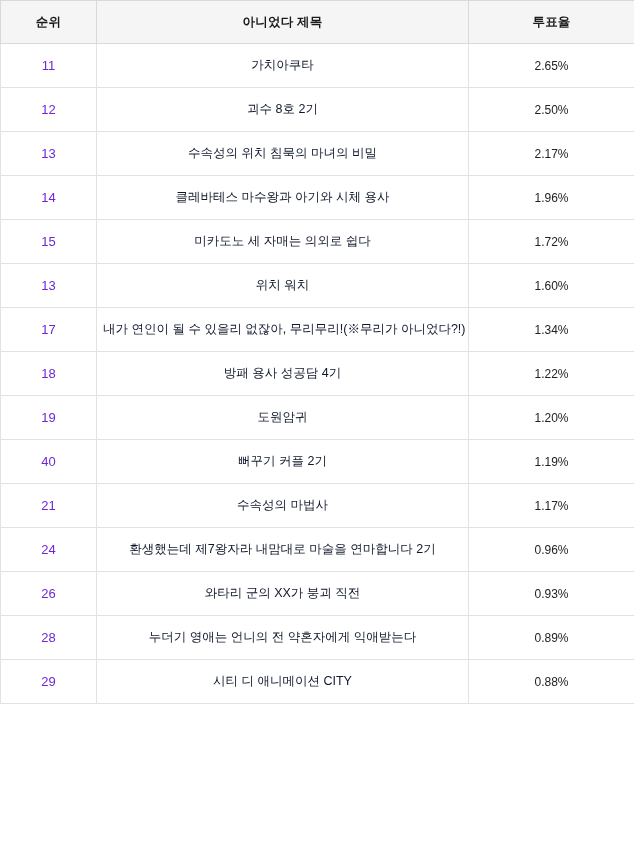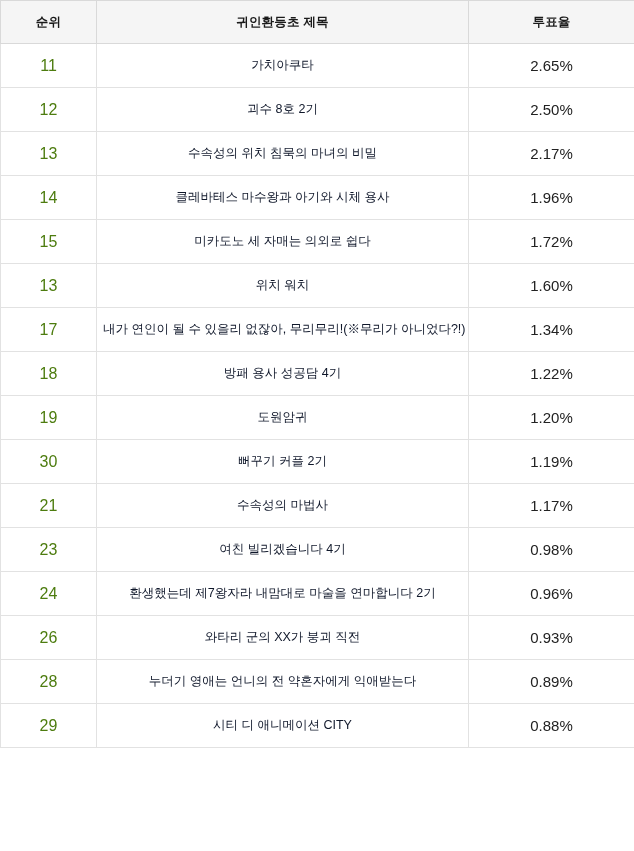--- a/index.html
+++ b/index.html
@@ -46,46 +46,46 @@
     padding: 4px 6px;
     font-size: 12.5px;
     text-align: center;
     vertical-align: middle;
     color: #2b2b2b;
     background: #ffffff;
     overflow: hidden;
     white-space: nowrap;
   }
   table.ranking-table tbody td.cell-rank {
-    font-size: 16px;
-    color: #4d7c0f;
+    font-size: 13px;
+    color: #6d28d9;
   }
   table.ranking-table tbody td.cell-title {
     font-size: 12.5px;
     color: #0f172a;
   }
   table.ranking-table tbody td.cell-rate {
-    font-size: 15px;
+    font-size: 12px;
     color: #222222;
   }
 </style>
 </head>
 <body>
 
 <div class="table-wrap">
   <table class="ranking-table">
     <colgroup>
       <col class="col-rank">
       <col class="col-title">
       <col class="col-rate">
     </colgroup>
     <thead>
       <tr>
         <th>순위</th>
-        <th>귀인환등초 제목</th>
+        <th>아니었다 제목</th>
         <th>투표율</th>
       </tr>
     </thead>
     <tbody id="table-body">
         <tr>
           <td class="cell-rank">11</td>
           <td class="cell-title">가치아쿠타</td>
           <td class="cell-rate">2.65%</td>
         </tr>
         <tr>
@@ -122,33 +122,28 @@
           <td class="cell-rank">18</td>
           <td class="cell-title">방패 용사 성공담 4기</td>
           <td class="cell-rate">1.22%</td>
         </tr>
         <tr>
           <td class="cell-rank">19</td>
           <td class="cell-title">도원암귀</td>
           <td class="cell-rate">1.20%</td>
         </tr>
         <tr>
-          <td class="cell-rank">30</td>
+          <td class="cell-rank">40</td>
           <td class="cell-title">뻐꾸기 커플 2기</td>
           <td class="cell-rate">1.19%</td>
         </tr>
         <tr>
           <td class="cell-rank">21</td>
           <td class="cell-title">수속성의 마법사</td>
           <td class="cell-rate">1.17%</td>
-        </tr>
-        <tr>
-          <td class="cell-rank">23</td>
-          <td class="cell-title">여친 빌리겠습니다 4기</td>
-          <td class="cell-rate">0.98%</td>
         </tr>
         <tr>
           <td class="cell-rank">24</td>
           <td class="cell-title">환생했는데 제7왕자라 내맘대로 마술을 연마합니다 2기</td>
           <td class="cell-rate">0.96%</td>
         </tr>
         <tr>
           <td class="cell-rank">26</td>
           <td class="cell-title">와타리 군의 XX가 붕괴 직전</td>
           <td class="cell-rate">0.93%</td>

